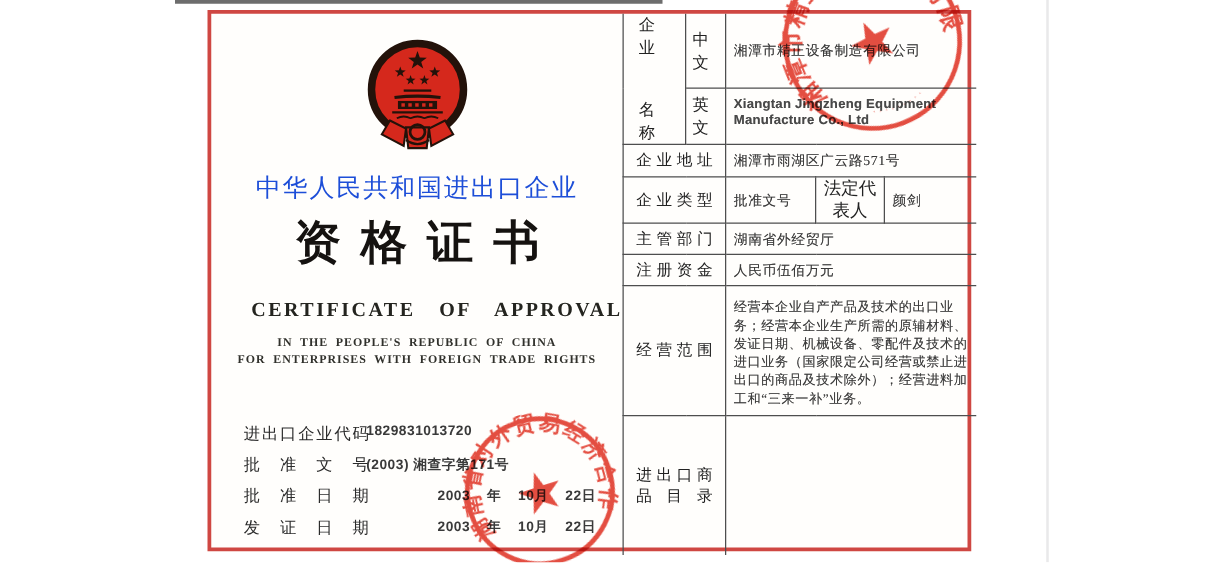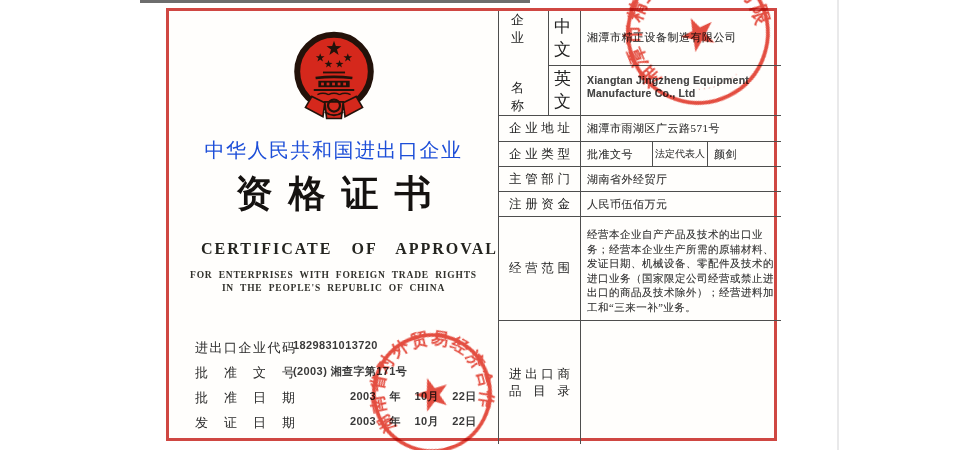--- a/index.html
+++ b/index.html
@@ -36,22 +36,22 @@
 
   
   .rtable { position:absolute; left:329px; top:0; width:282px; height:433px;
             border-collapse:collapse; table-layout:fixed; }
   .rtable td { border:1px solid #4e4e4e; vertical-align:middle; overflow:hidden; }
   .rtable tr:first-child td { border-top:none; }
   .rtable tr:last-child td { border-bottom:none; }
   .rtable td.edge { border-right:none; }
   .lbl { font-size:12.5px; color:#222; }
   .lbl span { display:block; text-align:justify; text-align-last:justify; padding:0 10px; }
-  .sub span { padding:0 5px; font-size:17px; }
-  .lbl-small { font-size:10px; color:#222; text-align:center; }
+  .sub span { padding:0 5px; font-size:13px; }
+  .lbl-small { font-size:14px; color:#222; text-align:center; }
   .val { font-size:11px; color:#3a3a3a; padding:2px 6px; letter-spacing:.5px;
          text-shadow:0 0 .5px rgba(40,40,40,.45); }
   .val-en { font-family:"Liberation Sans","DejaVu Sans",sans-serif; font-weight:bold;
             font-size:10.5px; color:#484848; letter-spacing:.2px; line-height:13px;
             vertical-align:bottom; padding-bottom:8px; }
   .namecell div { text-align:justify; text-align-last:justify; padding:0 12px; font-size:13px; }
   .namecell div:first-child { margin-bottom:32px; }
   .scope-val { vertical-align:top; padding-top:8px; font-size:10.5px; line-height:14.5px; }
   .catalog-val { vertical-align:top; }
 
@@ -99,22 +99,22 @@
         <path d="M74,73 L60,80 62,95 81,85 Z" fill="#d5281c" stroke="#23120a" stroke-width="1.8"></path>
         <path d="M40,79 L60,79 58,97 42,97 Z" fill="#d5281c" stroke="#23120a" stroke-width="1.8"></path>
         <circle cx="50" cy="83" r="6.5" fill="none" stroke="#23120a" stroke-width="2.4"></circle>
         <path d="M40,90 Q50,97 60,90" stroke="#23120a" stroke-width="2" fill="none"></path>
       </svg>
 
       <div class="title-cn1">中华人民共和国进出口企业</div>
       <div class="title-cn2">资格证书</div>
       <div class="title-en">CERTIFICATE OF APPROVAL</div>
       <div class="sub-en">
+        <div>IN THE PEOPLE'S REPUBLIC OF CHINA</div>
         <div>FOR ENTERPRISES WITH FOREIGN TRADE RIGHTS</div>
-        <div>IN THE PEOPLE'S REPUBLIC OF CHINA</div>
       </div>
 
       <div class="info">
         <div class="irow">
           <span class="ilabel">进出口企业代码</span>
           <span class="ival">1829831013720</span>
         </div>
         <div class="irow">
           <span class="ilabel">批准文号</span>
           <span class="ival">(2003) 湘查字第171号</span>

